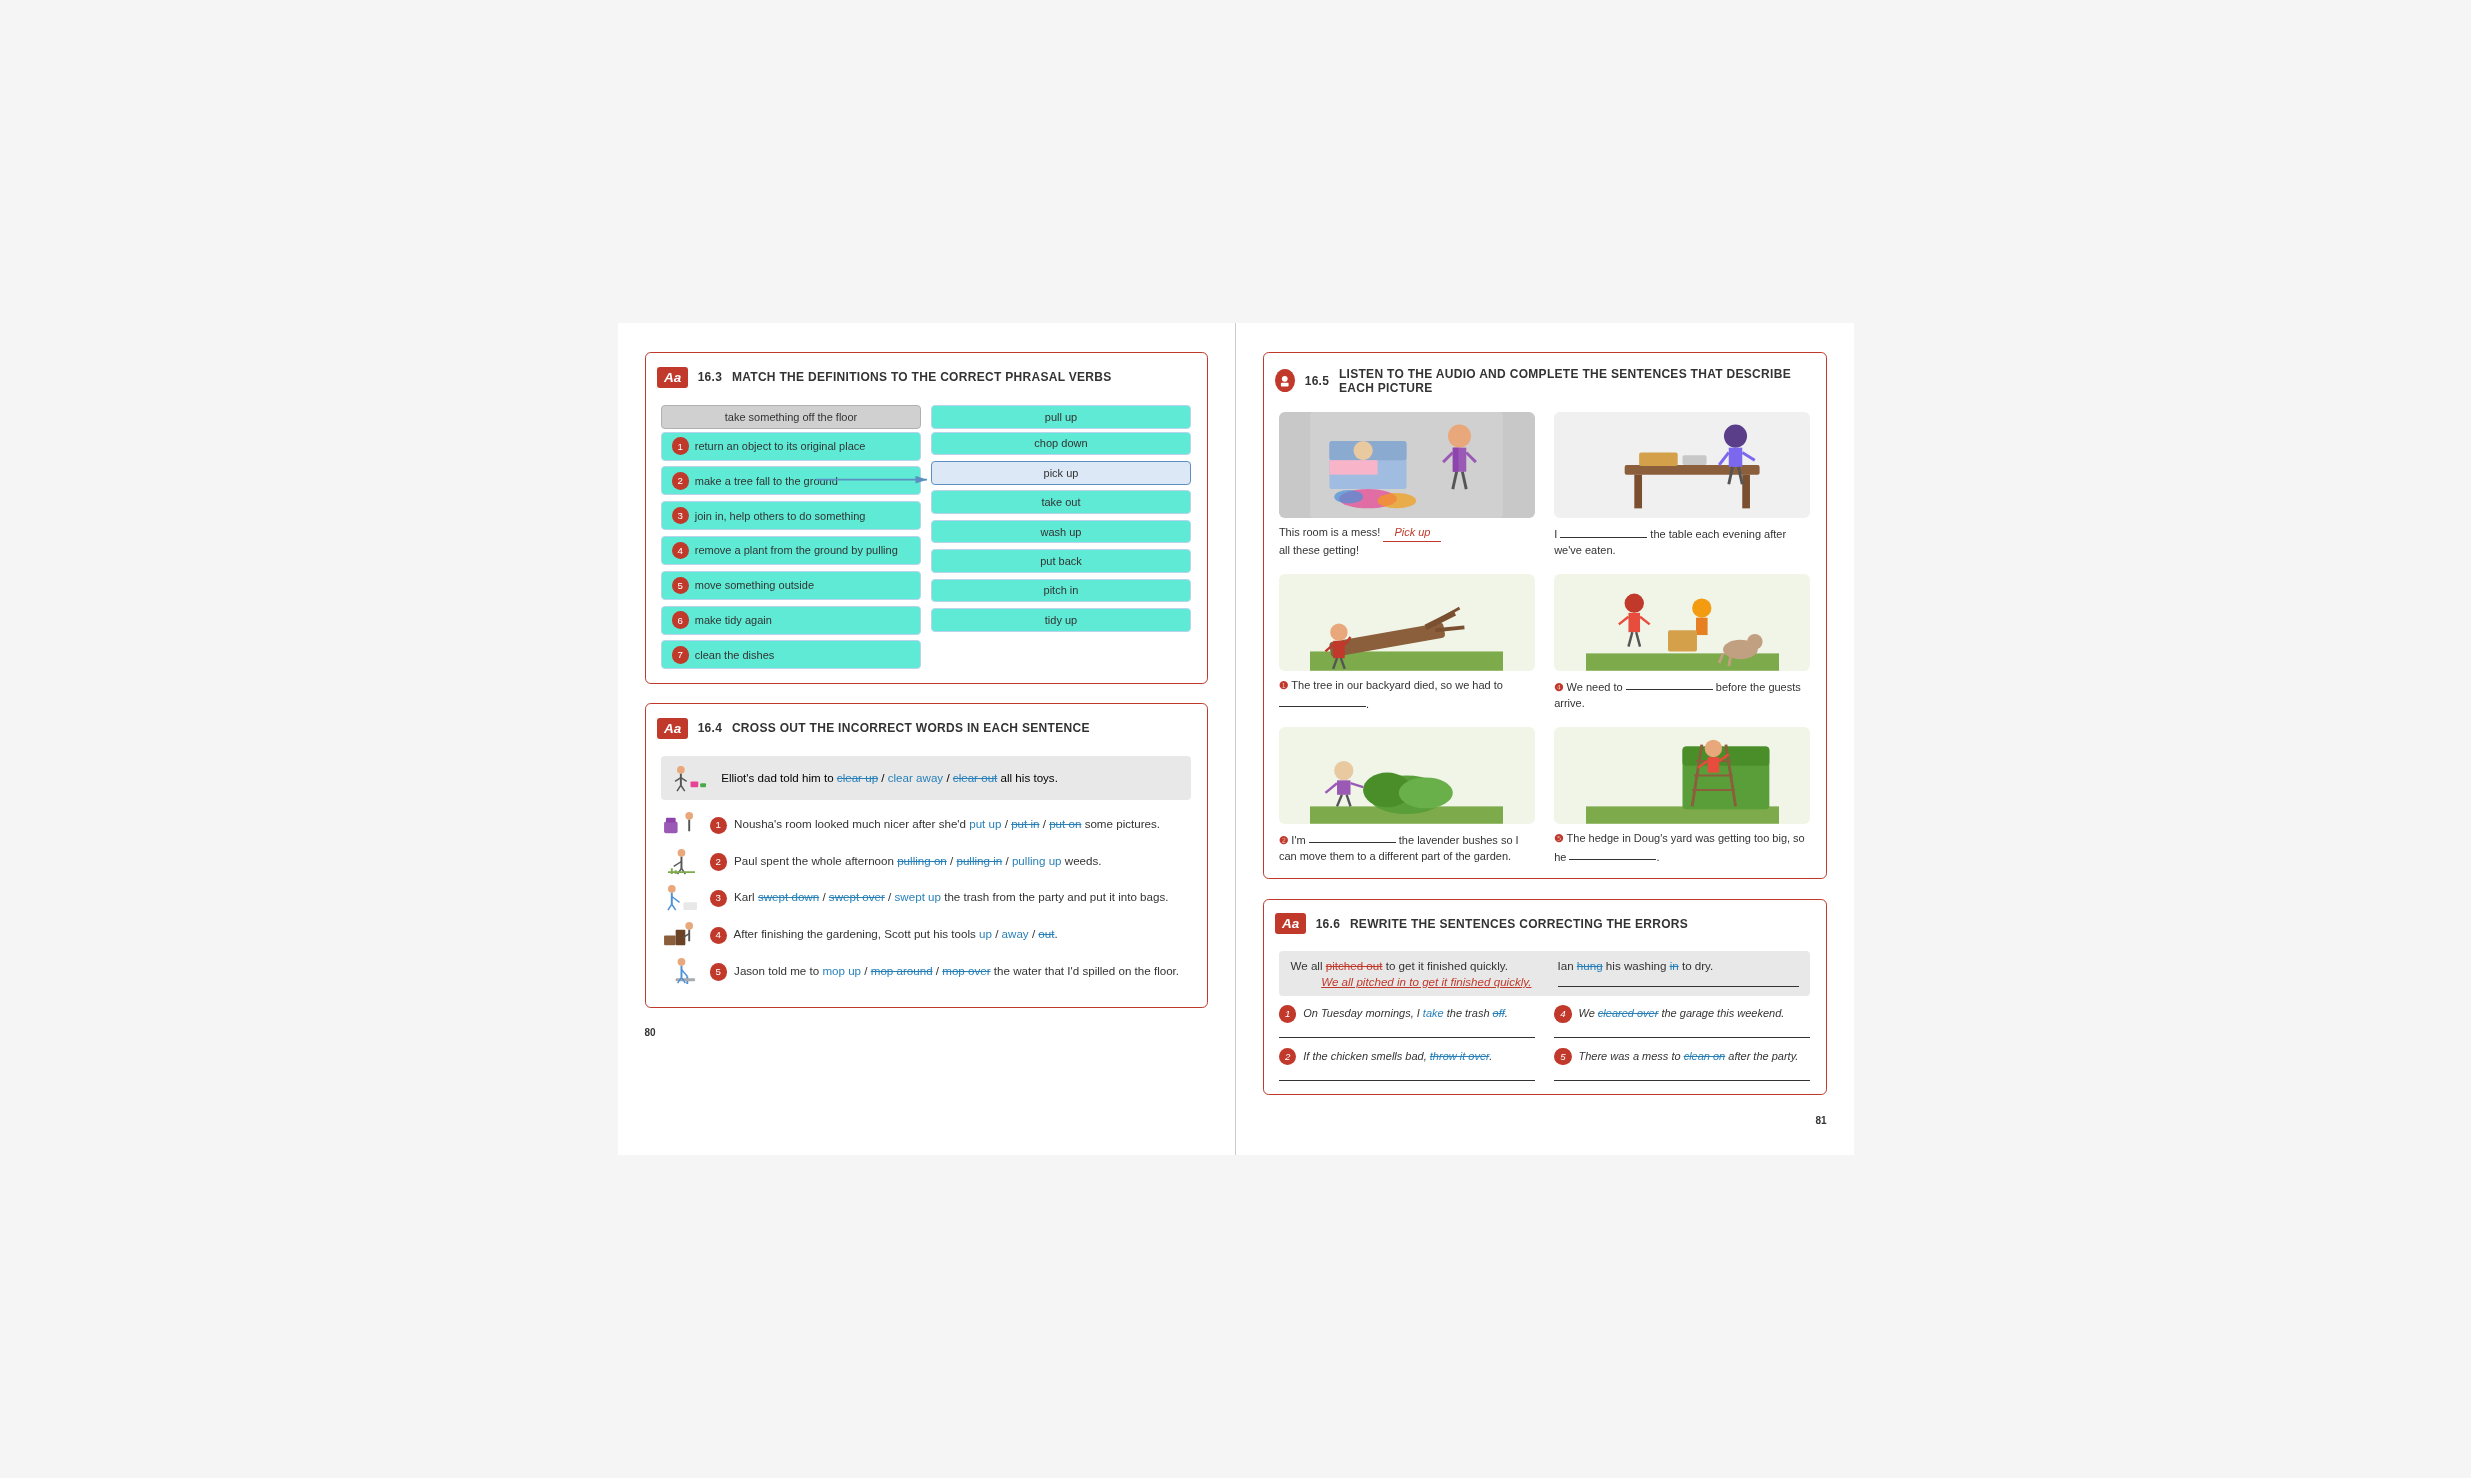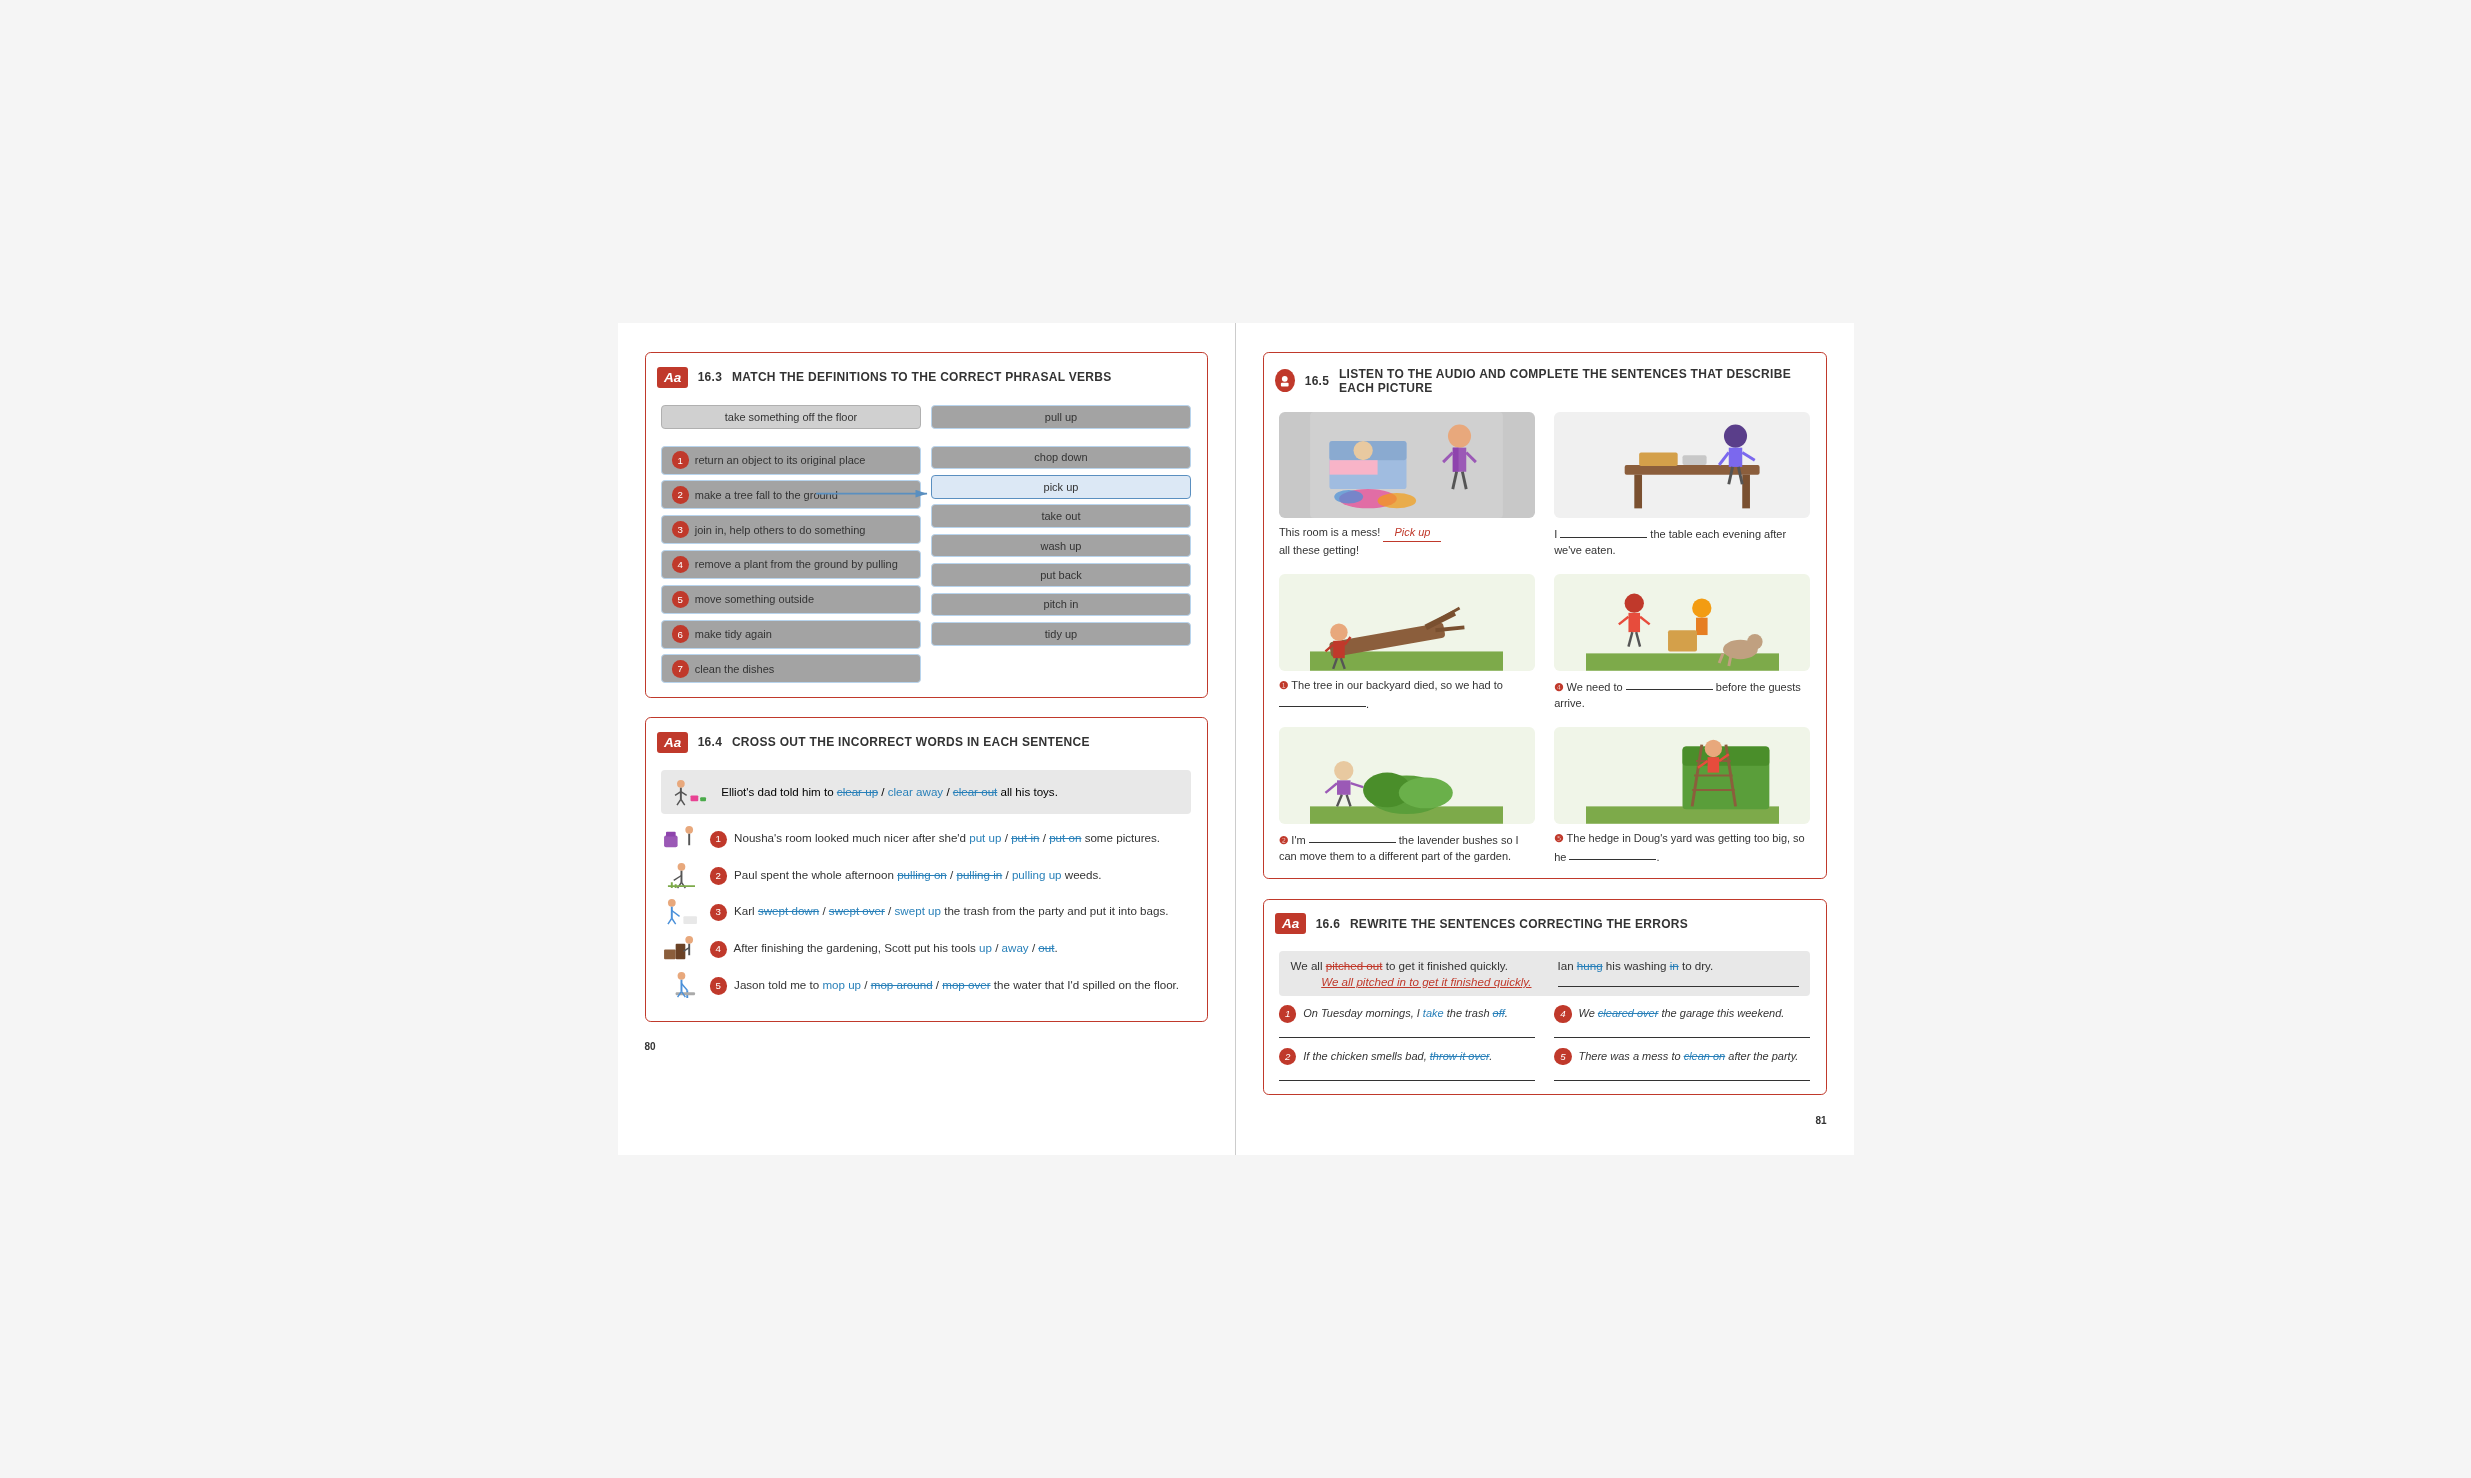--- a/index.html
+++ b/index.html
@@ -57,21 +57,21 @@
       font-size: 12px;
       font-weight: bold;
       color: #333;
       text-transform: uppercase;
       letter-spacing: 0.3px;
     }
     .section-content {
       padding: 9.7px 15.4px 13.5px;
     }
     .match-item {
-      background: #a3a3a3;
+      background: #5eead4;
       border: 1px solid #b8d4ed;
       border-radius: 3.9px;
       padding: 4.8px 9.7px;
       font-size: 11px;
       color: #333;
       text-align: center;
       position: relative;
     }
     .match-item.gray-bg {
       background: #d0d0d0;
@@ -90,21 +90,21 @@
       color: white;
       font-size: 9.7px;
       display: flex;
       align-items: center;
       justify-content: center;
       flex-shrink: 0;
     }
     .match-top-row {
       display: flex;
       gap: 9.7px;
-      margin-bottom: 17px;
+      margin-bottom: 3px;
     }
     .match-top-left, .match-top-right {
       flex: 1;
     }
     .match-rows {
       display: flex;
       gap: 9.7px;
     }
     .match-rows-left, .match-rows-right {
       flex: 1;

